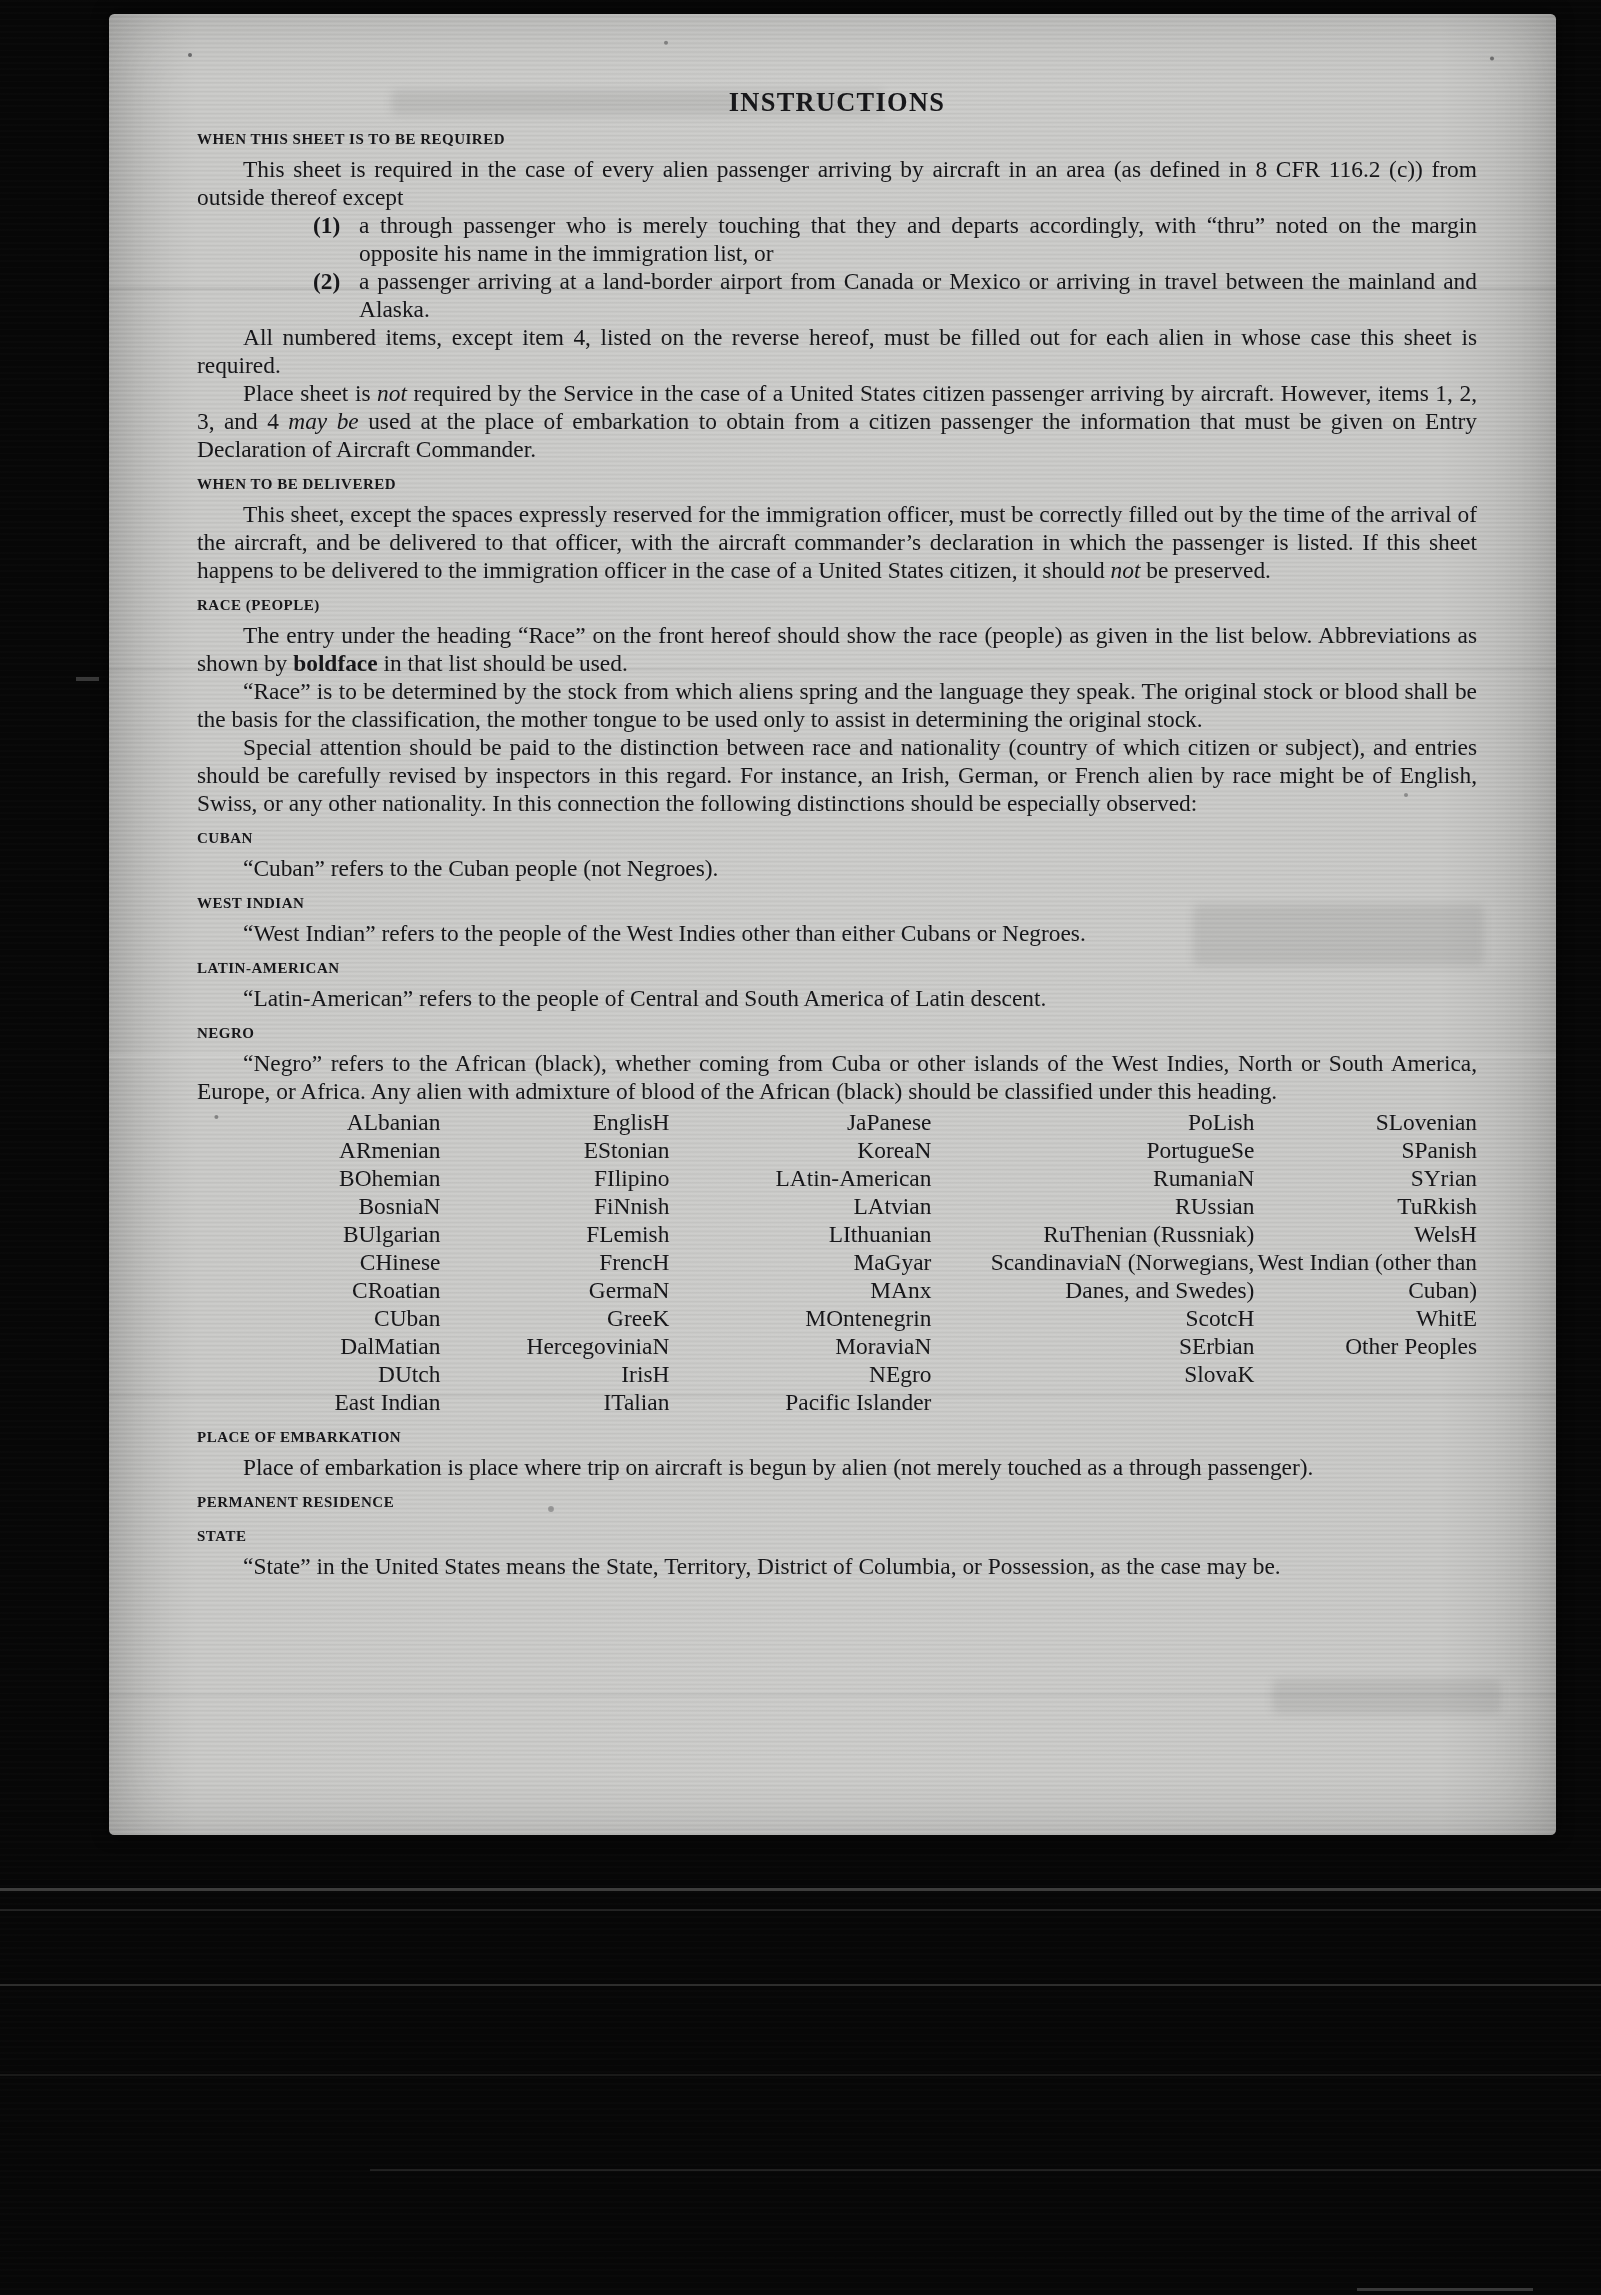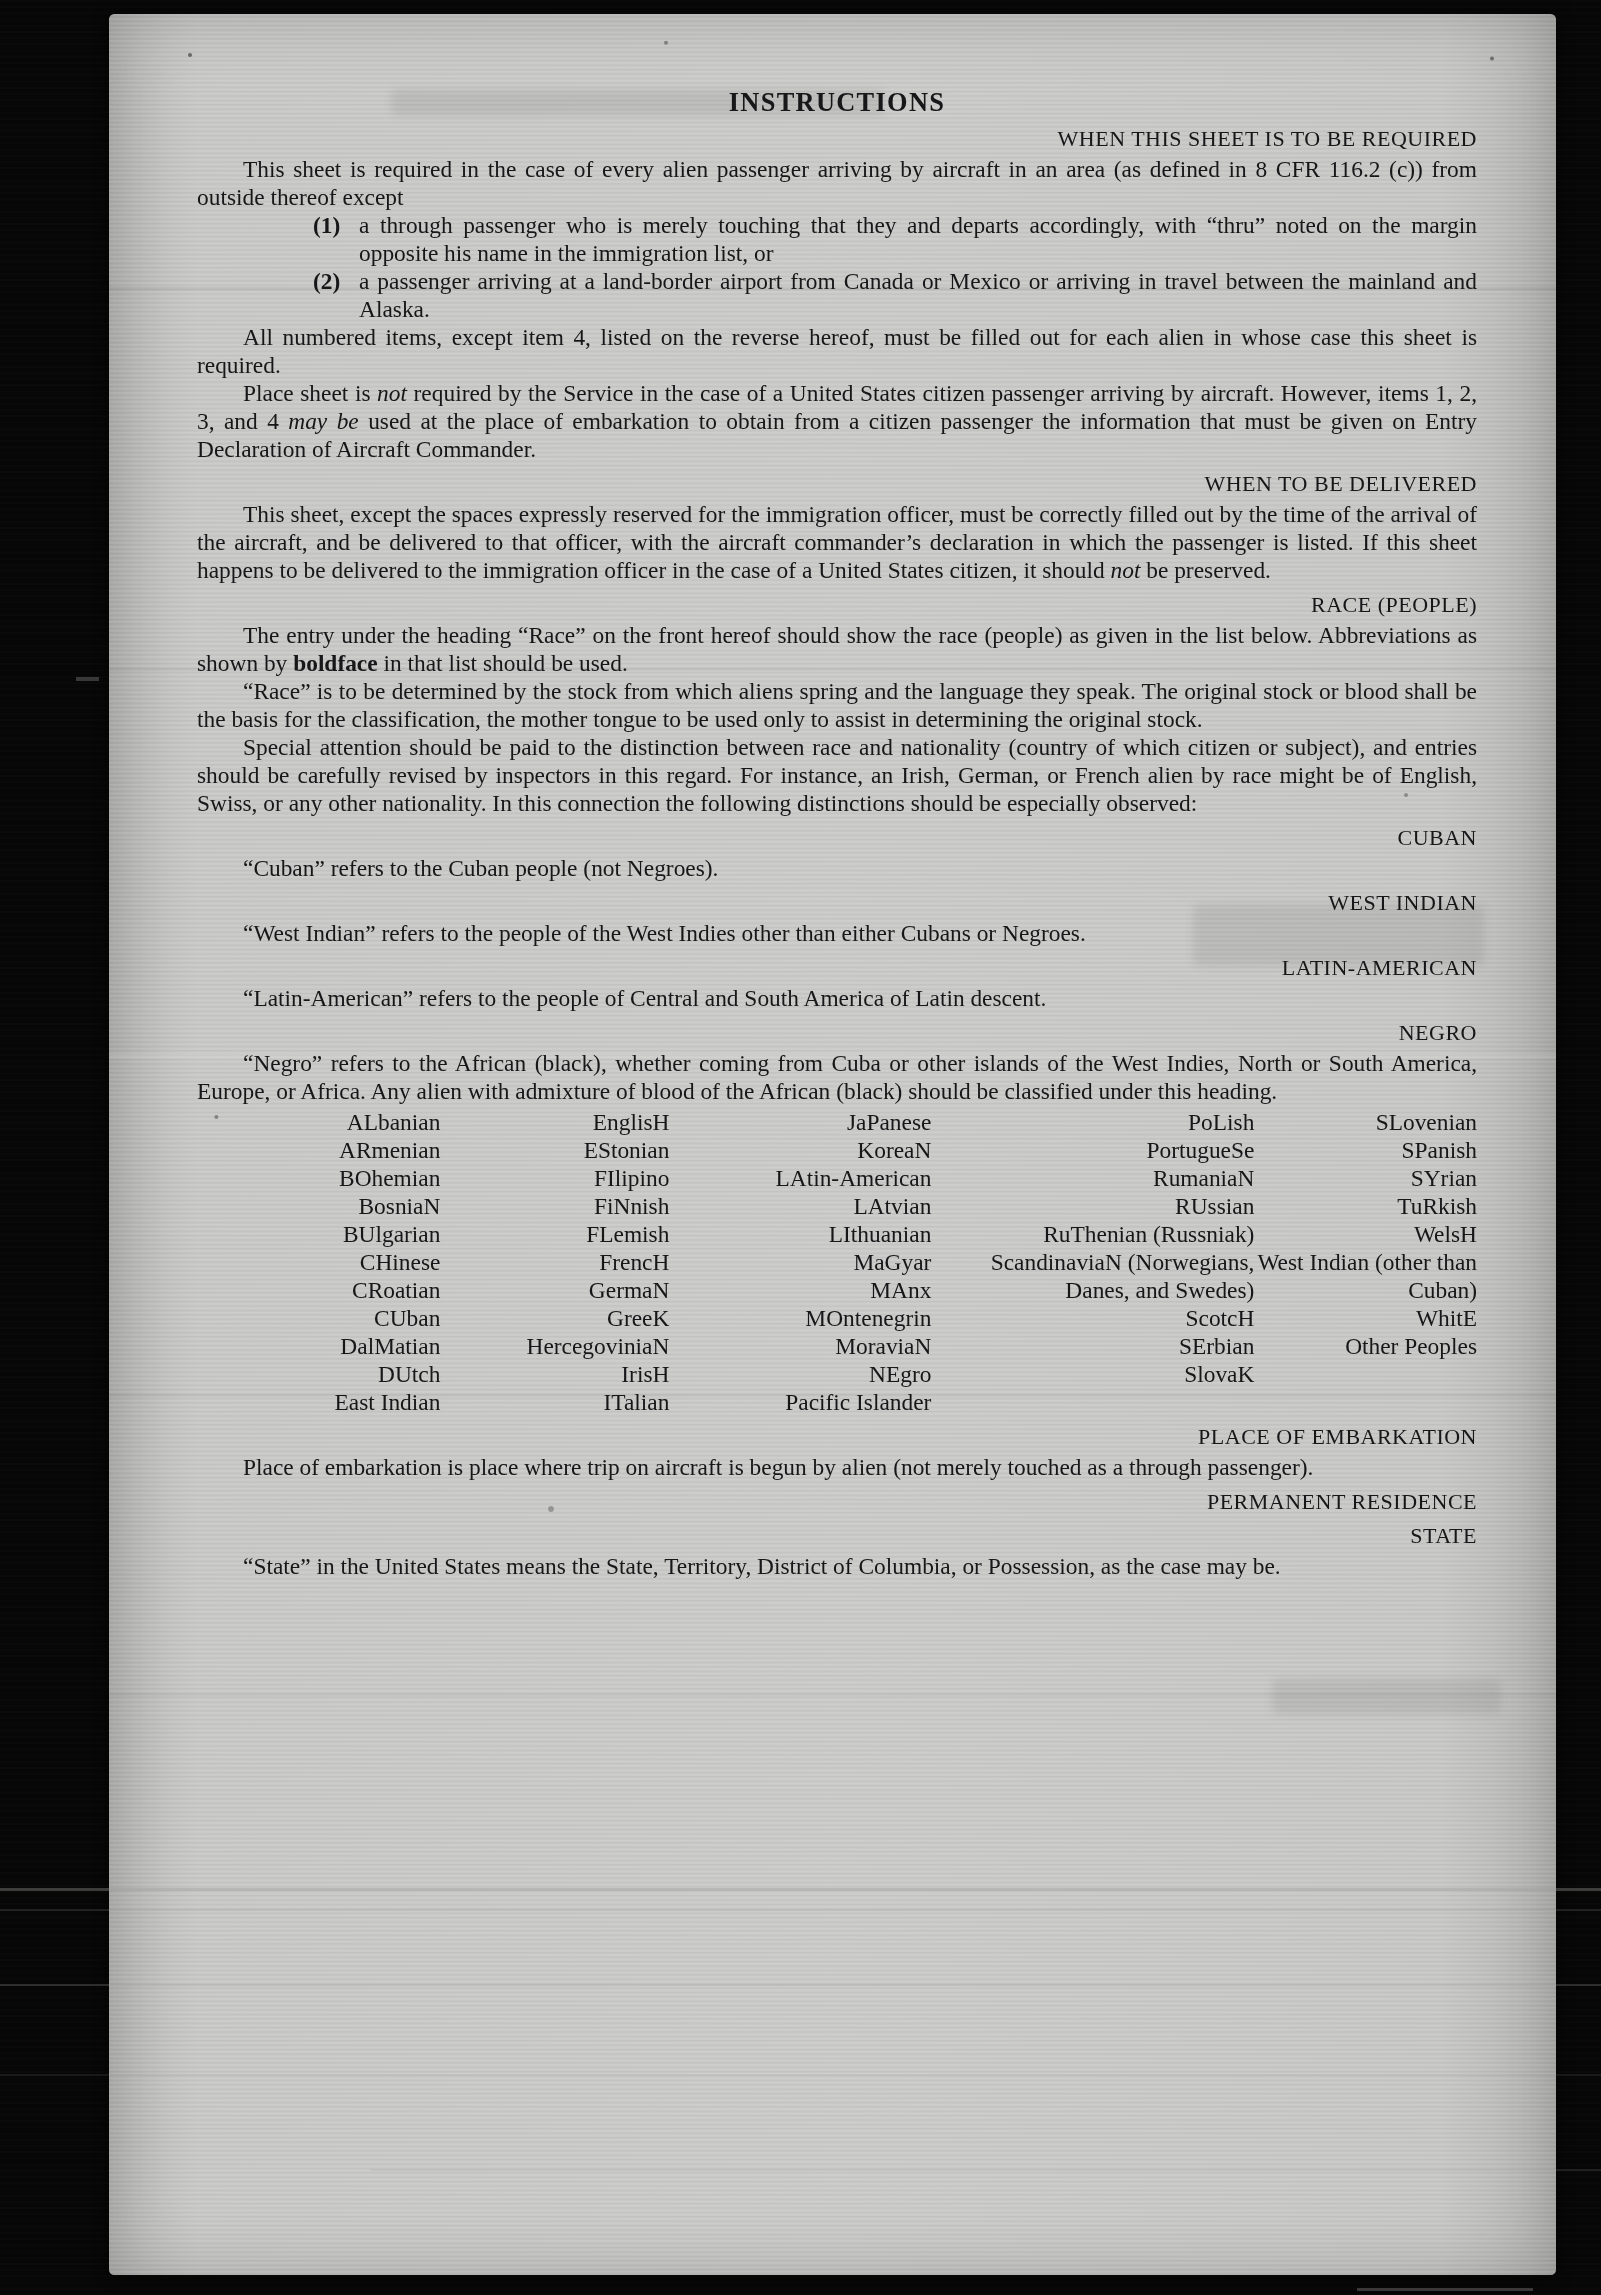--- a/index.html
+++ b/index.html
@@ -11,21 +11,21 @@
     overflow:hidden;
   }
   #screen {
     position:absolute; inset:0;
     background:
       repeating-linear-gradient(180deg, rgba(60,60,60,0.05) 0 1.8px, rgba(0,0,0,0) 1.8px 6.2px),
       #070707;
   }
   
   .paper {
-    position:absolute; left:109px; top:14px; width:1447px; height:2261px;
+    position:absolute; left:109px; top:14px; width:1447px; height:1821px;
     border-radius:5.3px;
     background:
       linear-gradient(90deg, #b9b9b7 0%, #c9c9c7 6%, #cbcbc9 50%, #c8c8c6 92%, #b5b5b3 100%);
     box-shadow: 0 0 16px rgba(0,0,0,0.7), inset 0 0 62px rgba(0,0,0,0.18);
     overflow:hidden;
   }
   .texture {
     position:absolute; inset:0; pointer-events:none;
     background:
       repeating-linear-gradient(180deg,
@@ -63,22 +63,22 @@
     color:#17171a;
     font-size:23.4px;
     line-height:28px;
     text-align:justify;
   }
   .title {
     font-size:26.4px; line-height:32px; margin:0 0 1.8px;
     text-align:center; font-weight:700; letter-spacing:1.3px;
   }
   h2.hd {
-    font-size:22px; line-height:26.4px; margin:8px 0 2.6px;
-    text-align:right; font-weight:400; letter-spacing:0.5px;
+    font-size:15px; line-height:26.4px; margin:8px 0 2.6px;
+    text-align:left; font-weight:700; letter-spacing:0.5px;
   }
   p.body { margin:0; text-indent:46px; }
   .numbered { display:flex; margin-left:116px; }
   .numbered .num { width:46px; flex:none; font-weight:700; }
   .numbered .numtext { flex:1; }
   
   .races { display:flex; margin:2.6px 0 1.8px 19.4px; text-align:right; }
   .races .col { }
   .races .c1 { width:224px; } .races .c2 { width:229px; }
   .races .c3 { width:262px; } .races .c4 { width:323px; }

